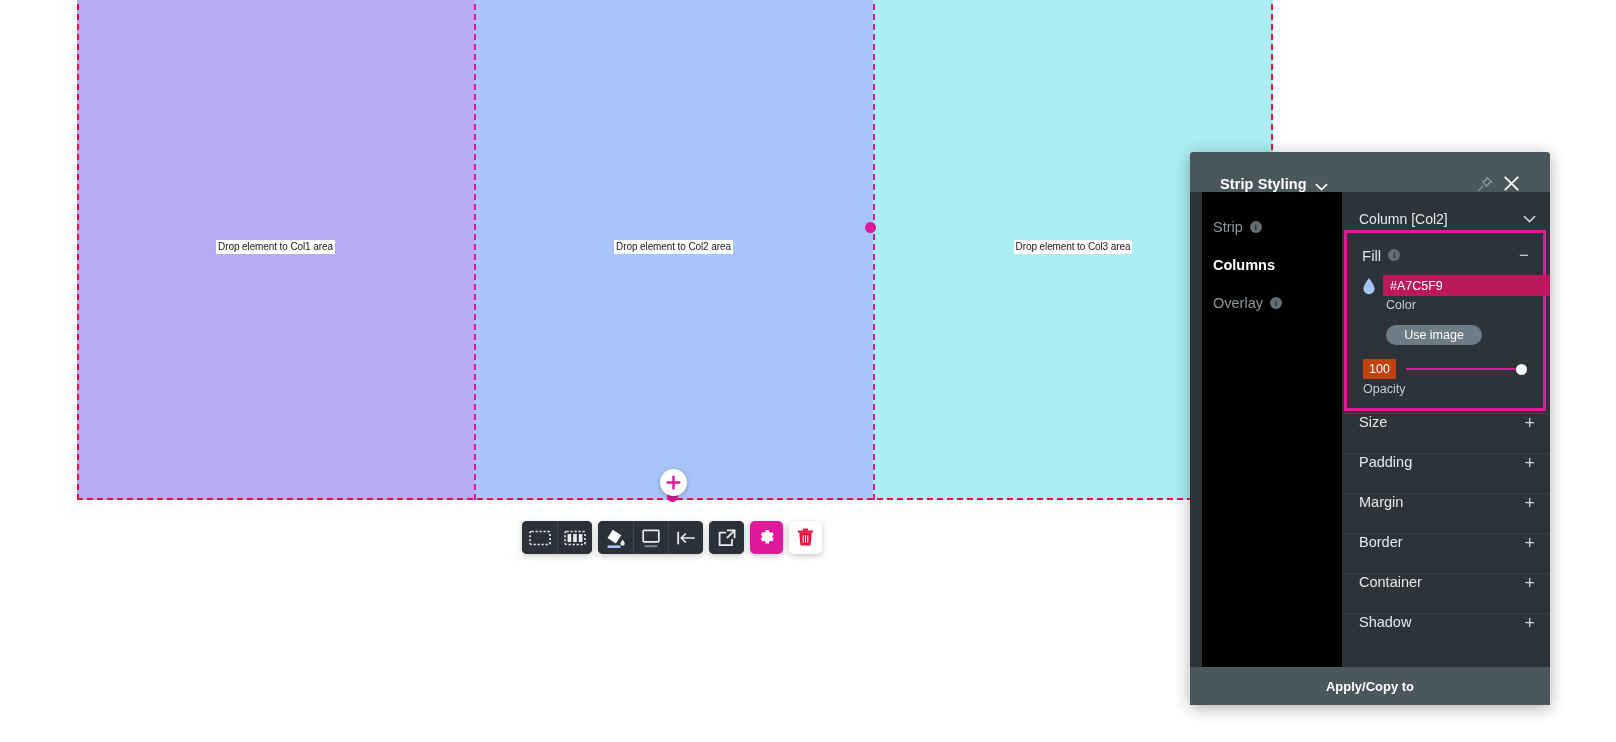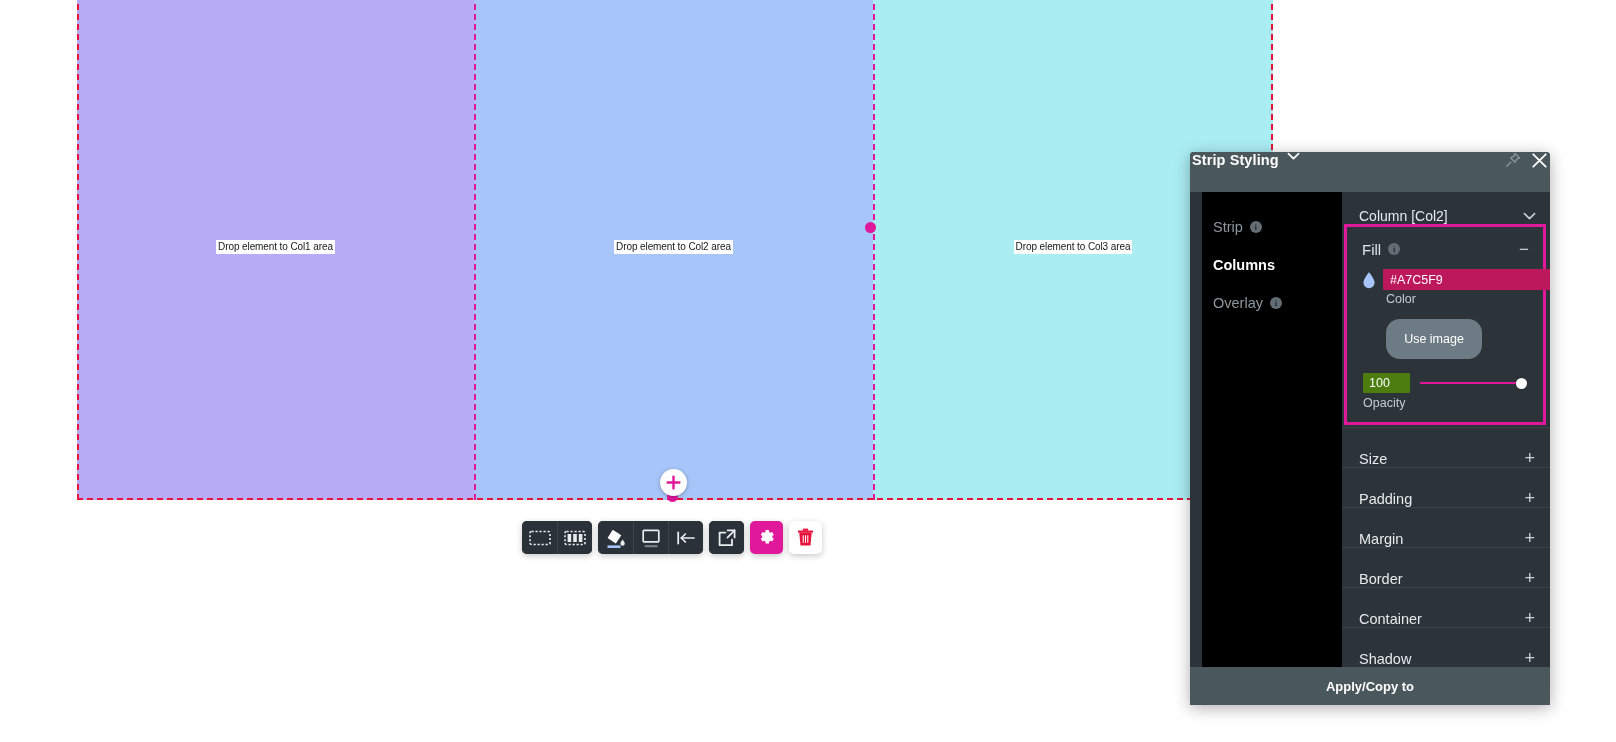--- a/index.html
+++ b/index.html
@@ -118,22 +118,22 @@
     background: #2c3339;
     border-radius: 4px 4px 0 0;
     box-shadow: 0 3px 16px rgba(0,0,0,0.32);
     z-index: 20;
     display: flex; flex-direction: column;
     overflow: hidden;
   }
   .panel-header {
     height: 40px;
     background: #4a575d;
-    display: flex; align-items: flex-start;
-    padding: 0 2px;
+    display: flex; align-items: flex-end;
+    padding: 0 30px;
     flex: 0 0 auto;
   }
   .panel-title {
     color: #ffffff;
     font-size: 14.5px;
     font-weight: bold;
     letter-spacing: 0.1px;
   }
   .panel-caret { margin-left: 8px; display: flex; align-items: center; }
   .panel-header-spacer { flex: 1; }
@@ -233,39 +233,39 @@
   }
   .field-caption {
     color: #c3ccd2;
     font-size: 12.5px;
     padding-left: 39px;
     margin-top: 2px;
   }
 
   .use-image-btn {
     margin: 13px 0 0 39px;
-    height: 40px;
+    height: 20px;
     width: 96px;
     border-radius: 14px;
     background: #6d7c84;
     color: #ffffff;
     font-size: 12.5px;
     display: flex; align-items: center; justify-content: center;
     border: none;
     font-family: "Liberation Sans", sans-serif;
   }
 
   .opacity-row {
     display: flex; align-items: center;
     padding: 14px 16px 0 16px;
     gap: 10px;
   }
   .opacity-input {
-    width: 47px; height: 20px;
-    background: #4d7c0f;
+    width: 33px; height: 20px;
+    background: #c2410c;
     border: none;
     color: #ffffff;
     font-size: 12.5px;
     padding: 0 6px;
     font-family: "Liberation Sans", sans-serif;
     border-radius: 1px;
   }
   .slider {
     flex: 1;
     position: relative;
@@ -286,21 +286,21 @@
   .opacity-caption {
     color: #c3ccd2;
     font-size: 12.5px;
     padding-left: 16px;
     margin-top: 3px;
   }
 
   .acc-list { margin-top: 2px; }
   .acc-row {
     height: 40px;
-    display: flex; align-items: flex-end;
+    display: flex; align-items: flex-start;
     padding: 0 15px 0 17px;
     border-top: 1px solid #3a4248;
     color: #e6eaed;
     font-size: 14.5px;
     gap: 31px;
   }
   .acc-spacer { flex: 1; }
   .acc-plus { color: #c9d1d6; font-size: 18px; line-height: 1; }
 
   .panel-footer {

